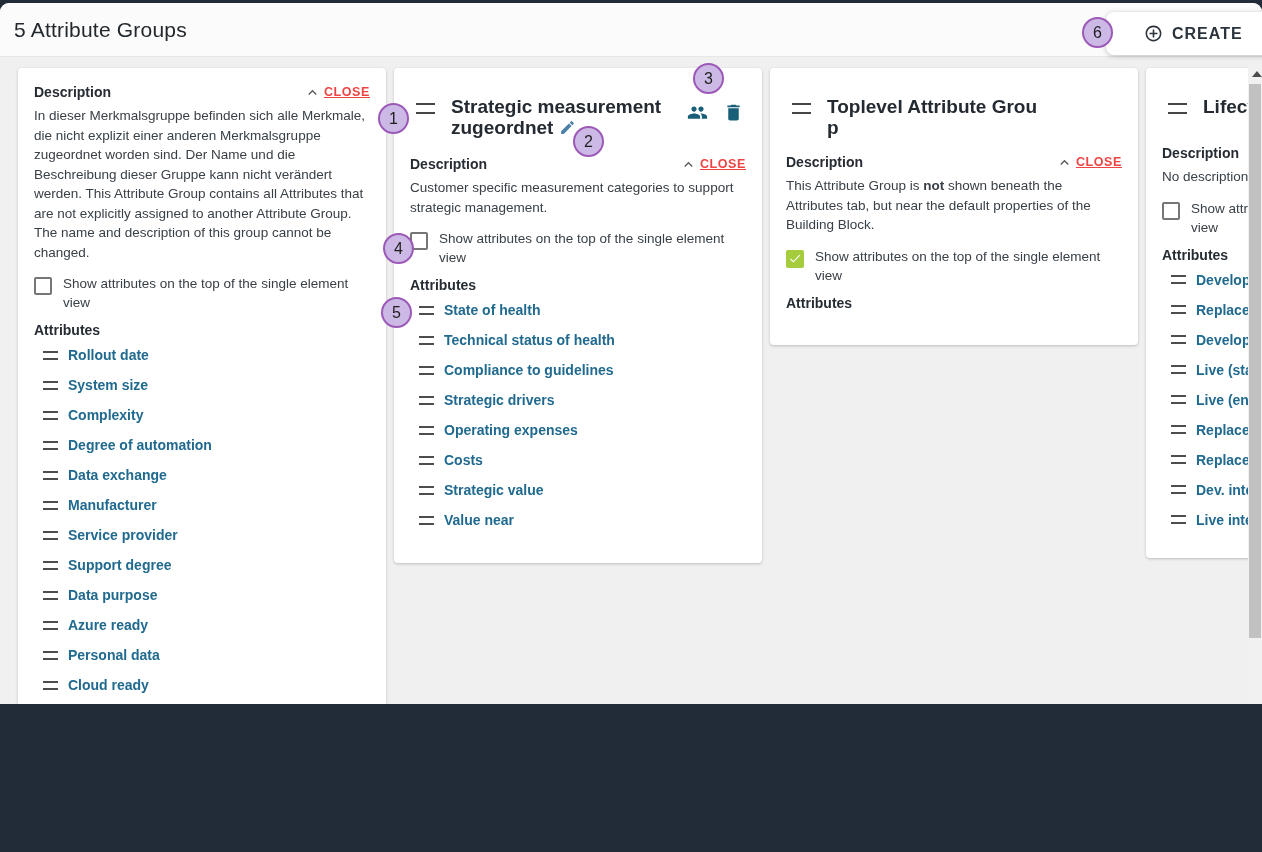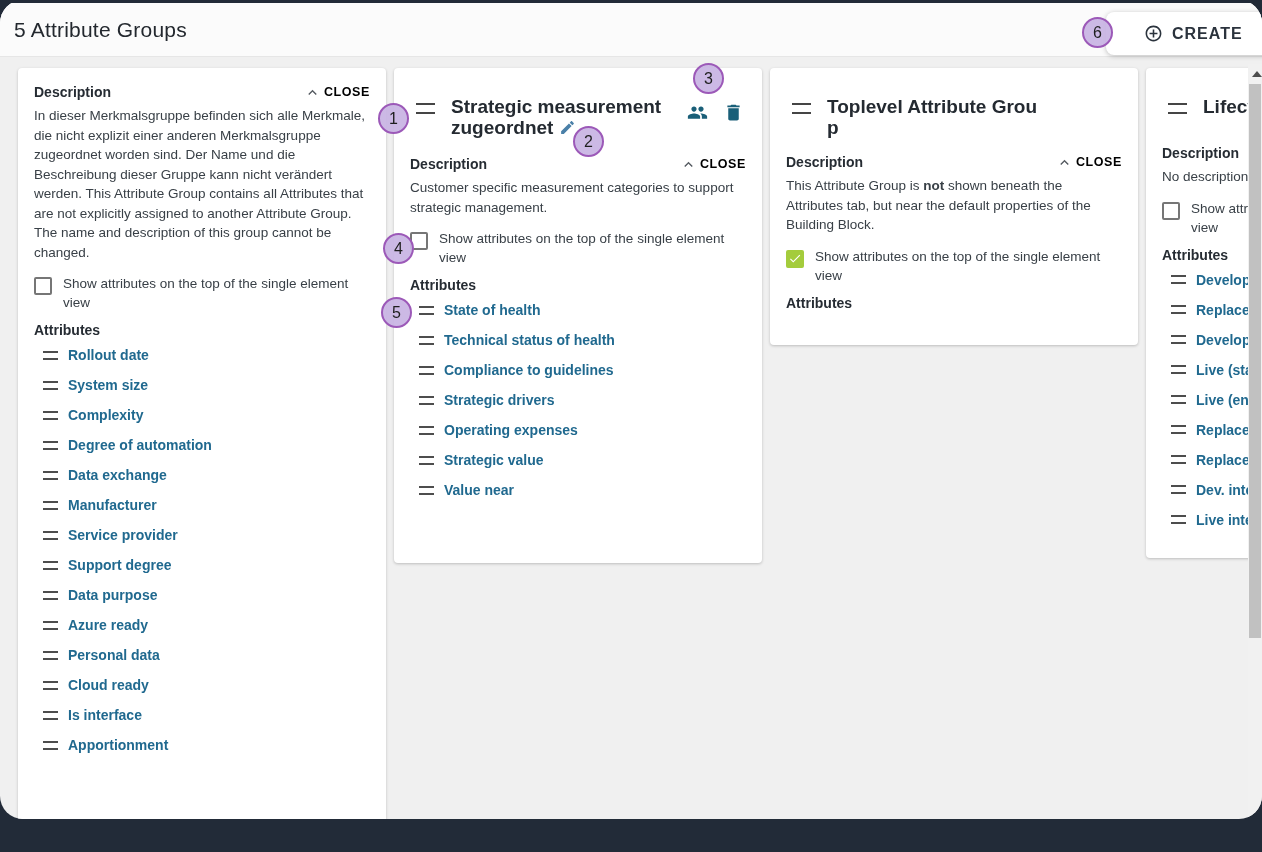--- a/index.html
+++ b/index.html
@@ -1,18 +1,18 @@
 <!DOCTYPE html>
 <html><head>
 <meta charset="utf-8">
 <style>
   * { box-sizing: border-box; margin: 0; padding: 0; }
   html,body { width:1262px; height:852px; }
   body { font-family:"Liberation Sans", sans-serif; background:#222b38; overflow:hidden; }
-  #root { position:relative; width:1262px; height:819px; background:#222b38; overflow:hidden;border-radius:23px; }
+  #root { position:relative; width:1262px; height:704px; background:#222b38; overflow:hidden; }
   .page { position:absolute; left:0; top:3px; width:1262px; height:846px;
           background:#f0f0f0; border-radius:9px; overflow:hidden; }
 
   
   .header { position:absolute; left:0; top:0; width:1262px; height:53px; background:#fbfbfb;
             box-shadow:0 1px 0 rgba(0,0,0,0.04); }
   .page-title { position:absolute; left:14px; top:15px; font-size:21px; color:#23282e; letter-spacing:.2px; }
   .create-btn { position:absolute; left:1106px; top:9px; width:170px; height:43px; background:#ffffff;
                 border-radius:8px; box-shadow:0 1px 5px rgba(0,0,0,0.25); display:flex; align-items:center;
                 padding-left:38px; gap:9px; cursor:pointer; }
@@ -33,21 +33,21 @@
   .title { flex:1; font-size:19px; font-weight:700; color:#242a31; line-height:21px; }
   .title div { white-space:nowrap; }
   .t-tall { min-height:33px; }
   .pencil { display:inline-block; vertical-align:-2px; margin-left:6px; }
   .pencil svg { width:17px; height:17px; fill:#4a80a8; }
   .head-icons { display:flex; gap:15px; margin:6px 2px 0 8px; flex:none; }
   .head-icons svg { width:21px; height:21px; fill:#1a5f78; cursor:pointer; }
 
   .desc-row { margin-top:16px; height:16px; display:flex; justify-content:space-between; align-items:center; }
   .desc-label { font-size:14px; font-weight:700; color:#262c33; }
-  .close-btn { display:flex; align-items:center; gap:3px; color:#000000; cursor:pointer; }
+  .close-btn { display:flex; align-items:center; gap:3px; color:#ef4444; cursor:pointer;text-decoration:underline; }
   .close-btn svg { width:17px; height:17px; fill:#575d63; }
   .close-label { font-size:12.5px; font-weight:700; letter-spacing:.6px; }
 
   .desc-text { margin-top:6px; width:334px; font-size:13.5px; line-height:19.5px; color:#394047; }
 
   .chk-row { margin-top:12px; display:flex; gap:11px; }
   .checkbox { width:18px; height:18px; border:2px solid #767676; border-radius:2px; background:#fff;
               margin-top:3px; flex:none; cursor:pointer; display:flex; align-items:center; justify-content:center; }
   .checkbox.checked { border-color:#a4cc3c; background:#a4cc3c; }
   .checkbox svg { width:15px; height:15px; fill:#ffffff; }
@@ -221,20 +221,24 @@
           <div class="attr-row">
             <span class="handle-sm"></span>
             <span class="attr-name">Strategic drivers</span>
           </div>
           <div class="attr-row">
             <span class="handle-sm"></span>
             <span class="attr-name">Operating expenses</span>
           </div>
           <div class="attr-row">
             <span class="handle-sm"></span>
+            <span class="attr-name">Costs</span>
+          </div>
+          <div class="attr-row">
+            <span class="handle-sm"></span>
             <span class="attr-name">Strategic value</span>
           </div>
           <div class="attr-row">
             <span class="handle-sm"></span>
             <span class="attr-name">Value near</span>
           </div>
         </div>
     </div>
 
     <div class="card card3">

